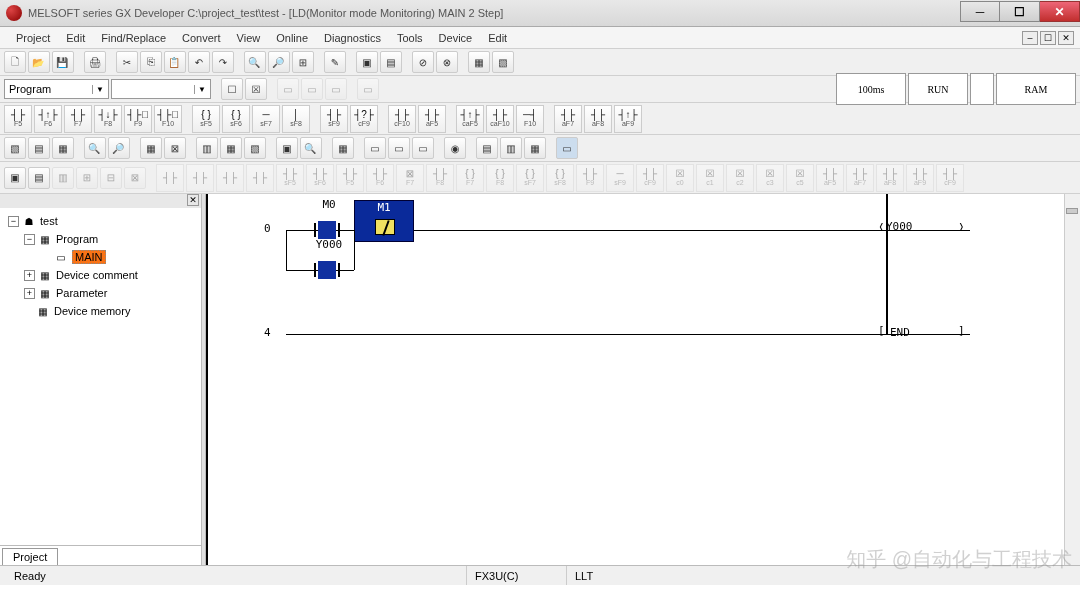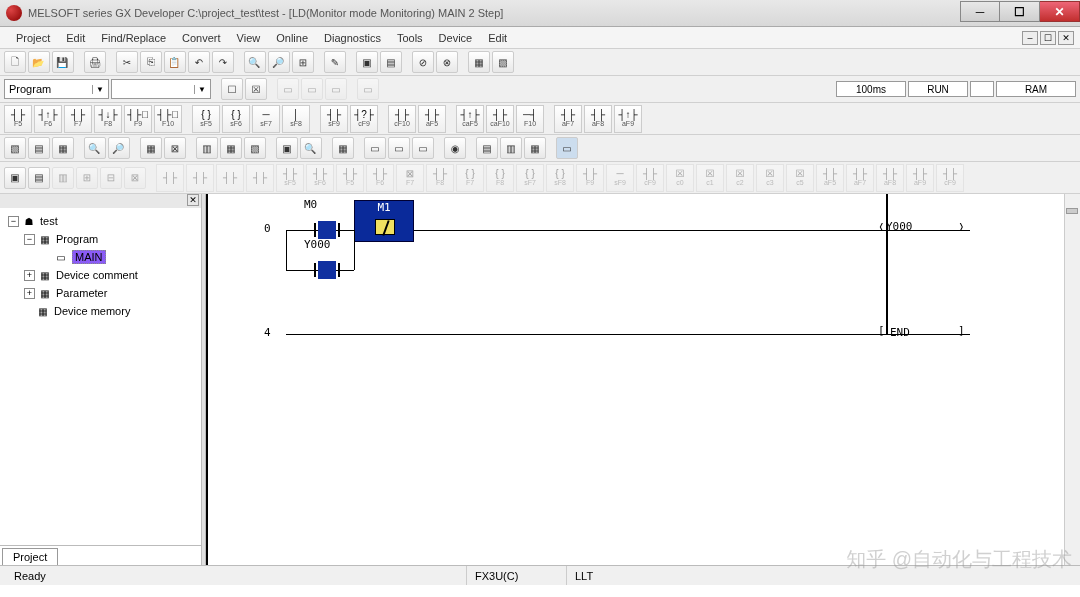--- a/index.html
+++ b/index.html
@@ -29,44 +29,44 @@
 .tgap { width: 6px; flex-shrink: 0; }
 .dualbtn { width: 28px; height: 28px; border: 1px solid #ccc; display: flex; flex-direction: column; align-items: center; justify-content: center; font-size: 7px; background: linear-gradient(#fff,#eee); flex-shrink:0; }
 .dualbtn div:first-child { font-size: 10px; line-height: 10px; }
 .dualbtn div:last-child { font-size: 7px; color: #555; line-height: 8px; }
 .dualbtn.disabled { opacity: .35; }
 
 .combo { height: 20px; border: 1px solid #999; background: #fff; font-family: monospace; font-size: 11px; padding: 0 4px; display: flex; align-items: center; justify-content: space-between; }
 .combo .arrow { border-left: 1px solid #999; padding-left: 3px; margin-left: 4px; font-size: 8px; }
 
 .status-boxes { margin-left: auto; display: flex; }
-.statusbox { height: 16px; border: 1px solid #999; display: flex; align-items: center; justify-content: center; font-family: Liberation Sans, sans-serif; font-size: 10px; background: #fff; margin-left: 2px; }
+.statusbox { height: 32px; border: 1px solid #999; display: flex; align-items: center; justify-content: center; font-family: Liberation Serif, serif; font-size: 10px; background: #fff; margin-left: 2px; }
 
 
 .main { display: flex; height: 371px; }
 .sidebar { width: 202px; border-right: 1px solid #bbb; background: #fff; display: flex; flex-direction: column; }
 .sidebar .closebar { height: 14px; background: #e8e8e8; display: flex; justify-content: flex-end; padding-right: 2px; }
 .sidebar .closebar span { width: 12px; height: 12px; border: 1px solid #999; font-size: 9px; line-height: 10px; text-align: center; }
 .tree { flex: 1; padding: 4px; overflow: auto; }
 .tree-item { display: flex; align-items: center; height: 18px; padding-left: var(--indent, 4px); }
 .tree-exp { width: 11px; height: 11px; border: 1px solid #888; display: flex; align-items: center; justify-content: center; font-size: 9px; margin-right: 3px; background: #fff; }
 .tree-icon { width: 14px; height: 14px; margin-right: 4px; display: flex; align-items: center; justify-content: center; font-size: 10px; }
-.tree-label.selected { background: #8b5cf6; border: 1px dotted #888; padding: 0 2px; }
+.tree-label.selected { background: #f97316; border: 1px dotted #888; padding: 0 2px; }
 .sidebar-tab { height: 20px; border-top: 1px solid #bbb; display: flex; }
 .sidebar-tab span { padding: 2px 10px; border: 1px solid #999; border-bottom: none; background: #fff; margin-left: 2px; margin-top: 2px; font-size: 11px; }
 .side-sep { width: 4px; background: #e0e0e0; border-right: 1px solid #bbb; cursor: col-resize; }
 
 
 .editor { flex: 1; background: #fff; position: relative; overflow: hidden; }
 .ladder-col { position: absolute; left: 80px; top: 0; bottom: 0; border-left: 2px solid #000; }
 .ladder-right { position: absolute; left: 760px; top: 0; border-left: 2px solid #000; height: 140px; }
 .rung { position: absolute; left: 80px; right: 110px; height: 40px; }
 .rung-num { position: absolute; left: -22px; top: 22px; font-family: monospace; font-size: 11px; }
 .rung-line { position: absolute; top: 30px; left: 0; right: 0; border-top: 1px solid #000; }
-.contact { position: absolute; width: 50px; height: 40px; text-align: left; }
+.contact { position: absolute; width: 50px; height: 40px; text-align: center; }
 .contact .lbl { font-family: monospace; font-size: 11px; position: absolute; top: -2px; left: 0; right: 0; }
 .selected-cell { position: absolute; background: #0a2a9a; border: 1px solid #003; }
 .yellow-box { position: absolute; background: #f0e060; border: 1px solid #000; }
 .blue-fill { position: absolute; background: #1030a0; }
 .no-fill { position: absolute; border-left: 2px solid #000; border-right: 2px solid #000; }
 .scrollbar-v { position: absolute; right: 0; top: 0; bottom: 0; width: 16px; background: #f0f0f0; border-left: 1px solid #ccc; }
 .scrollbar-v .thumb { position: absolute; top: 14px; right: 2px; width: 12px; height: 6px; background: #ccc; border: 1px solid #999; }
 .end-text { font-family: monospace; font-size: 11px; }
 
 

